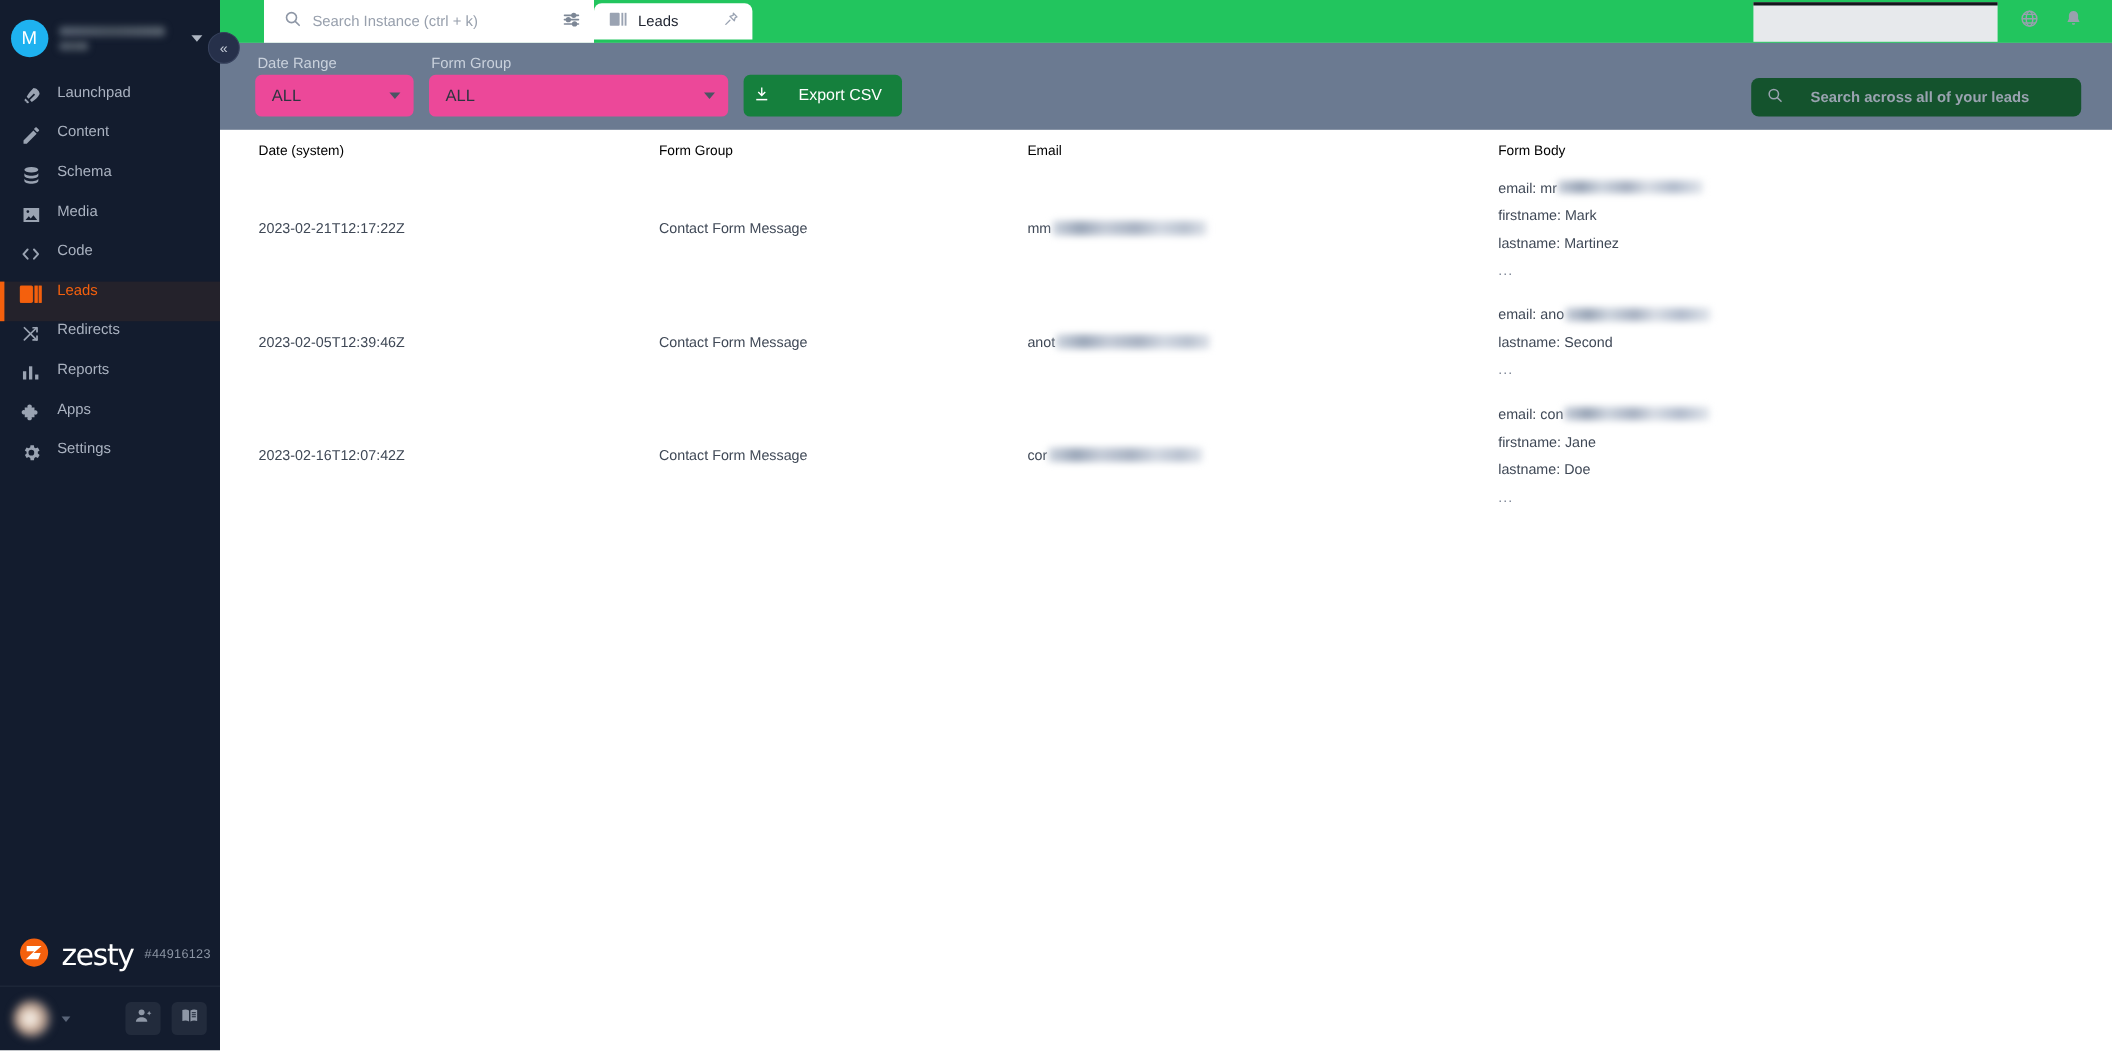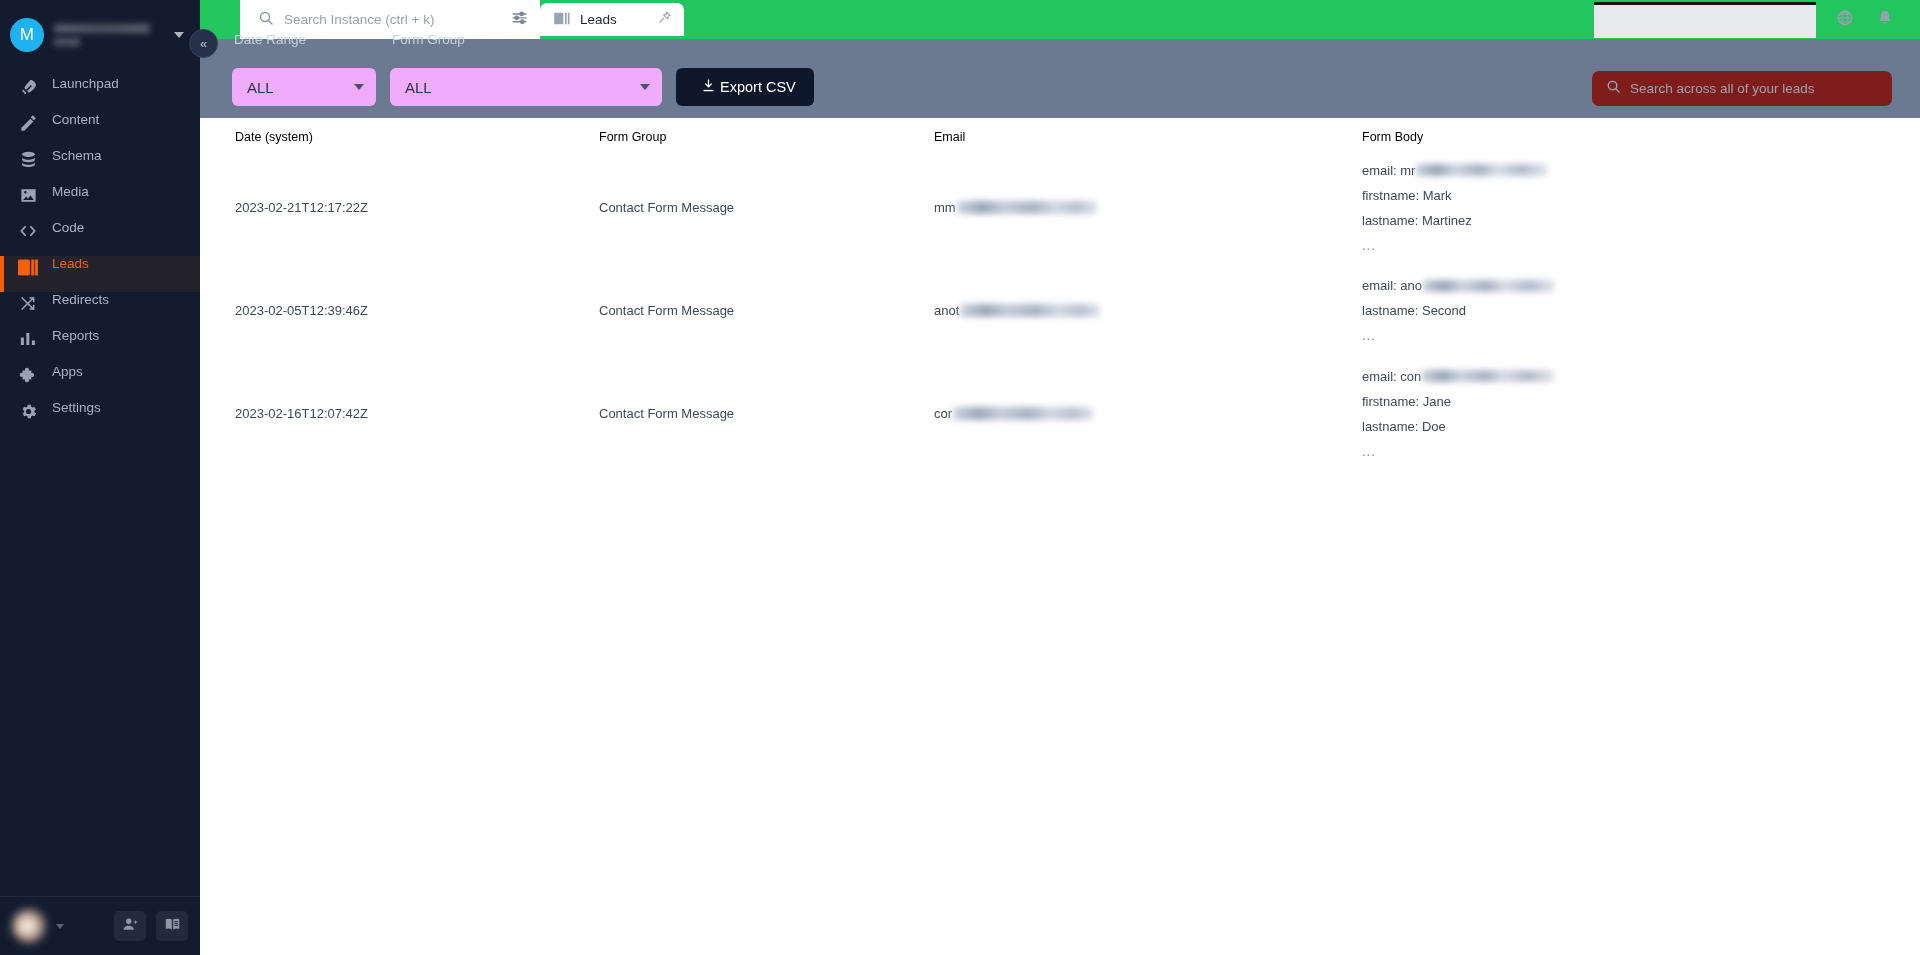--- a/index.html
+++ b/index.html
@@ -140,41 +140,41 @@
   
   .filterbar {
     background: #6b7a91; height: 79px;
     display: flex; align-items: flex-end; gap: 14px;
     padding: 0 24px 12px 32px; flex: 0 0 79px;
     position: relative;
   }
   .field { display: flex; flex-direction: column; gap: 3px; }
   .field-label { color: #c9d1dc; font-size: 13.5px; padding-left: 2px; }
   .select {
-    background: #f0abfc; border-radius: 6px; height: 38px;
+    background: #ec4899; border-radius: 6px; height: 38px;
     display: flex; align-items: center; padding: 0 12px 0 15px;
-    color: #2e3440; font-size: 15px; margin-top: 18px;
+    color: #2e3440; font-size: 15px;
   }
   .select.w-date { width: 144px; }
   .select.w-group { width: 272px; }
   .select .val { flex: 1 1 auto; }
   .sel-caret {
     width: 0; height: 0;
     border-left: 5px solid transparent; border-right: 5px solid transparent;
     border-top: 6px solid #4b5463;
   }
   .export-btn {
-    background: #0f172a; color: #fff; border-radius: 6px;
-    height: 38px; display: flex; align-items: center; gap: 4px;
-    padding: 0 18px 0 25px; font-size: 14.5px;
+    background: #15803d; color: #fff; border-radius: 6px;
+    height: 38px; display: flex; align-items: center; gap: 26px;
+    padding: 0 18px 0 9px; font-size: 14.5px;
   }
   .lead-search {
     position: absolute; right: 28px; bottom: 12px;
-    width: 300px; height: 35px; background: #7f1d1d; border-radius: 7px;
-    display: flex; align-items: center; gap: 9px; padding: 0 12px 0 14px;
+    width: 300px; height: 35px; background: #14532d; border-radius: 7px;
+    display: flex; align-items: center; gap: 25px; padding: 0 12px 0 14px; font-weight: bold;
   }
   .lead-search .ph { color: #9aa3b0; font-size: 13.5px; }
 
   
   .table-wrap { flex: 1 1 auto; background: #fff; overflow: hidden; padding: 0 0 0 0; }
   .row {
     display: flex; align-items: center;
     padding: 0 0 0 35px;
   }
   .hrow { height: 38px; }
@@ -316,20 +316,30 @@
             <path d="M19.4 13a7.8 7.8 0 0 0 0-2l2-1.6-2-3.4-2.4 1a7.6 7.6 0 0 0-1.7-1l-.4-2.6h-3.9l-.4 2.6c-.6.2-1.2.6-1.7 1l-2.4-1-2 3.4L6.6 11a7.8 7.8 0 0 0 0 2l-2 1.6 2 3.4 2.4-1c.5.4 1.1.8 1.7 1l.4 2.6h3.9l.4-2.6c.6-.2 1.2-.6 1.7-1l2.4 1 2-3.4-2.1-1.6zM12 15.3A3.3 3.3 0 1 1 12 8.7a3.3 3.3 0 0 1 0 6.6z"></path>
           </svg>
         </span>
         <span>Settings</span>
       </div>
 
     </nav>
 
     <div class="side-spacer"></div>
 
+    <div class="brand-row">
+      <span>
+        <svg width="30" height="30" viewBox="0 0 40 40">
+          <circle cx="20" cy="20" r="17" fill="#f4600d"></circle>
+          <path d="M11 12h18l-9.5 8.5H28l-3 7.5H10l10-9.5H11z" fill="#ffffff"></path>
+        </svg>
+      </span>
+      <span class="zesty-word">zesty</span>
+      <span class="instance-id">#44916123</span>
+    </div>
 
     <div class="side-divider"></div>
 
     <div class="side-bottom">
       <div class="blur-avatar"></div>
       <div class="tiny-caret"></div>
       <div class="sb-spacer"></div>
       <div class="sq-btn">
         <span>
           <svg width="17" height="17" viewBox="0 0 24 24" fill="#8e97a6">

